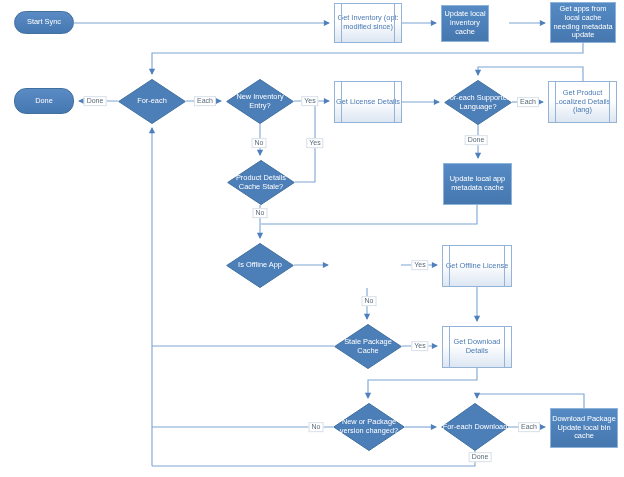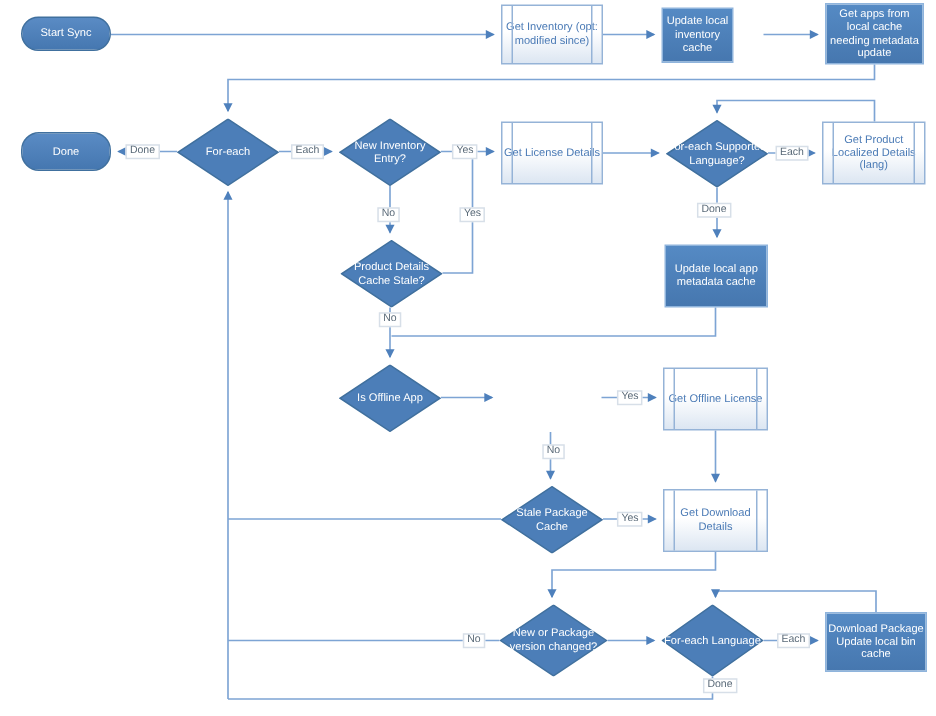--- a/index.html
+++ b/index.html
@@ -138,21 +138,21 @@
   <div class="node dia" style="left:333px;top:403px;width:72px;height:48px">
     <svg viewBox="0 0 100 100" preserveAspectRatio="none">
         <polygon points="50,1 99,50 50,99 1,50" fill="#4c7eb8" stroke="#40709e" stroke-width="1" vector-effect="non-scaling-stroke"></polygon>
       </svg>
     <span class="txt">New or Package version changed?</span>
   </div>
   <div class="node dia" style="left:441px;top:403px;width:68px;height:48px">
     <svg viewBox="0 0 100 100" preserveAspectRatio="none">
         <polygon points="50,1 99,50 50,99 1,50" fill="#4c7eb8" stroke="#40709e" stroke-width="1" vector-effect="non-scaling-stroke"></polygon>
       </svg>
-    <span class="txt">For-each Language</span>
+    <span class="txt">For-each Download</span>
   </div>
 
   <div class="elabel" style="left:95px;top:101px">Done</div>
   <div class="elabel" style="left:205px;top:101px">Each</div>
   <div class="elabel" style="left:310px;top:101px">Yes</div>
   <div class="elabel" style="left:259px;top:143px">No</div>
   <div class="elabel" style="left:315px;top:143px">Yes</div>
   <div class="elabel" style="left:260px;top:213px">No</div>
   <div class="elabel" style="left:528px;top:102px">Each</div>
   <div class="elabel" style="left:476px;top:140px">Done</div>

